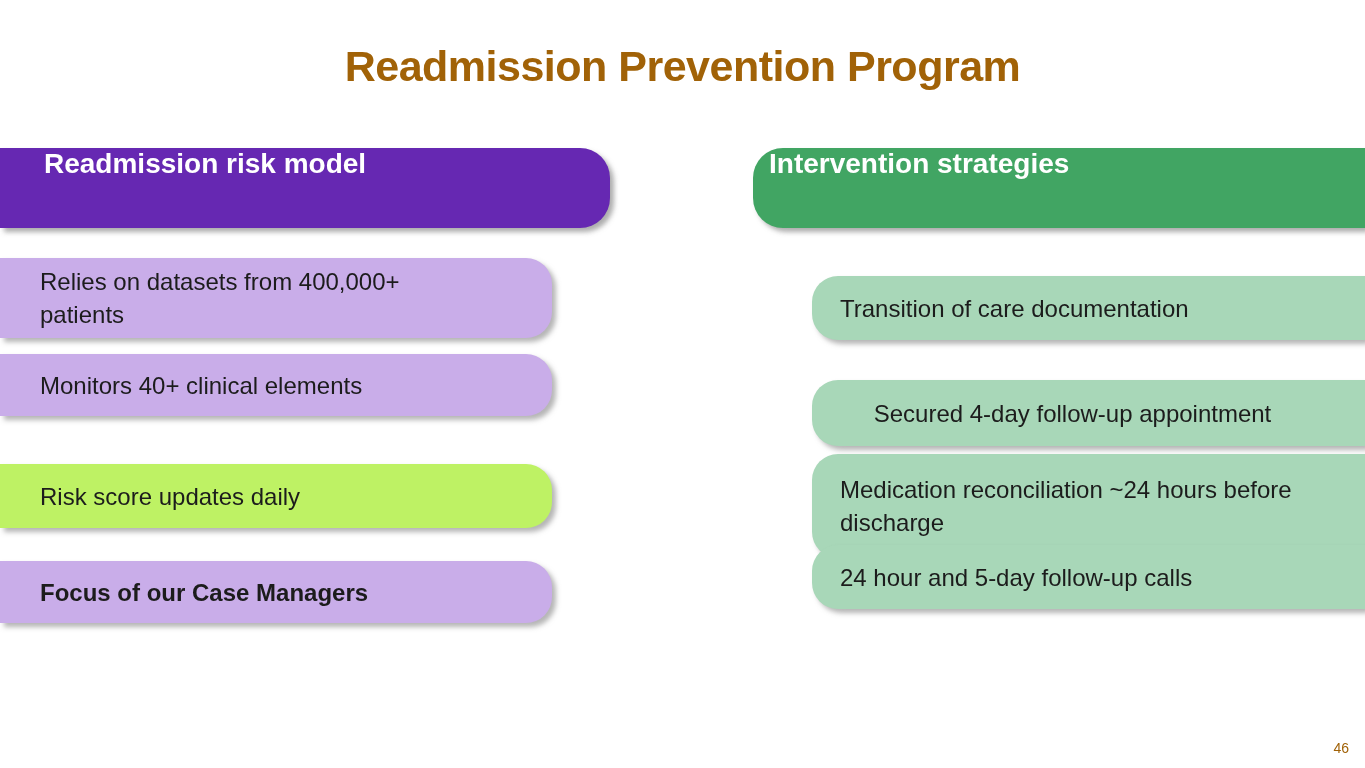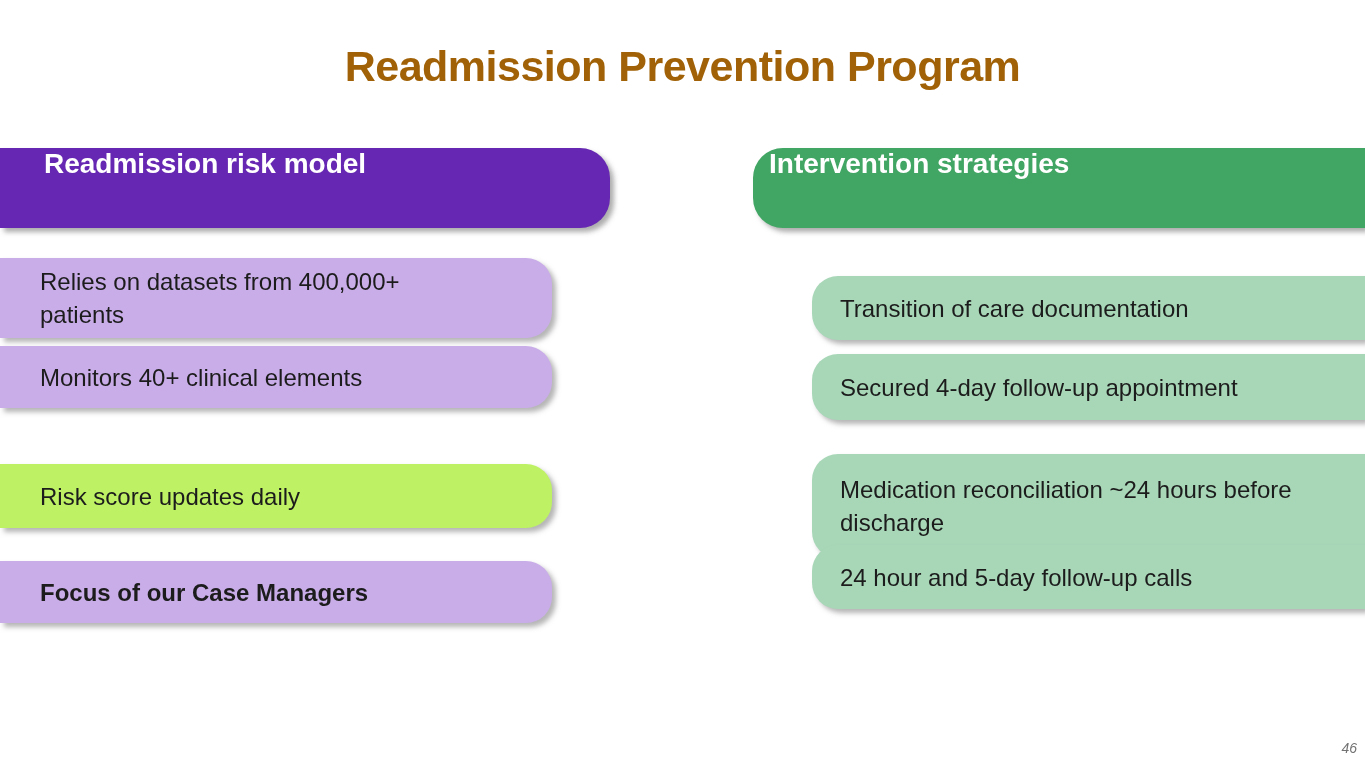--- a/index.html
+++ b/index.html
@@ -63,36 +63,35 @@
     padding: 6px 70px 6px 40px;
   }
   .pill.right {
     left: 812px;
     width: 553px;
     border-radius: 26px 0 0 26px;
     padding: 6px 60px 6px 28px;
   }
 
   .lp1 { top: 258px; height: 80px; }
-  .lp2 { top: 346px; height: 62px; }
+  .lp2 { top: 354px; height: 62px; }
   .lp3 { top: 464px; height: 64px; }
   .lp4 { top: 561px; height: 62px; }
 
   .rp1 { top: 258px; height: 64px; margin-top: 18px; }
-  .rp2 { top: 354px; height: 66px; }
+  .rp2 { top: 380px; height: 66px; justify-content: center; }
   .rp3 { top: 454px; height: 104px; }
   .rp4 { top: 545px; height: 64px; }
 
   .page-number {
     position: absolute;
-    right: 8px;
+    right: 16px;
     bottom: 12px;
     font-size: 14px;
-    color: #737373;
-    font-style: italic;
+    color: #a16207;
   }
 </style>
 </head>
 <body>
 
 <div class="slide">
 
   <h1 class="slide-title">Readmission Prevention Program</h1>
 
   <div class="col-header left" style="background-color: rgb(102, 40, 178);">

